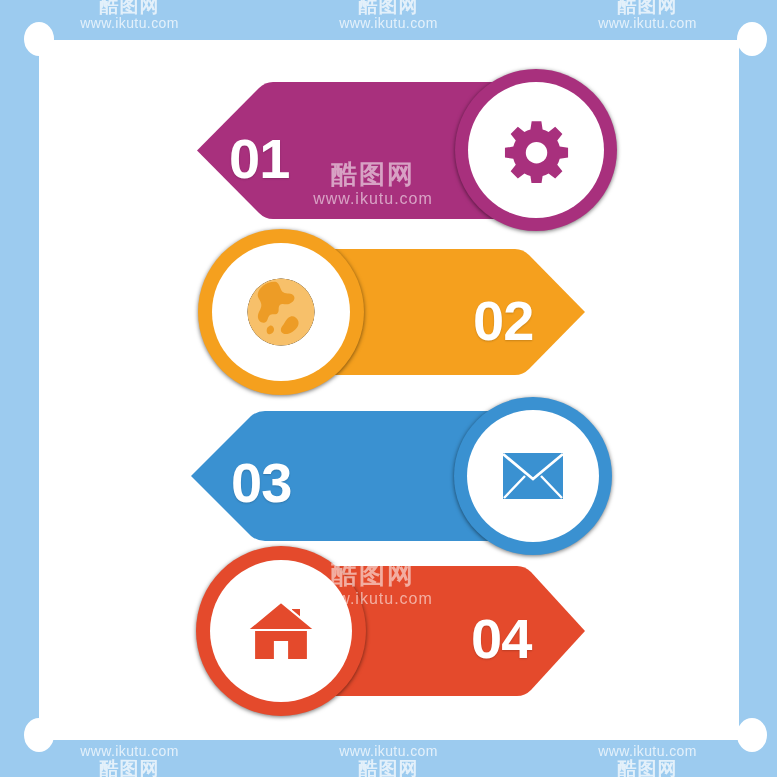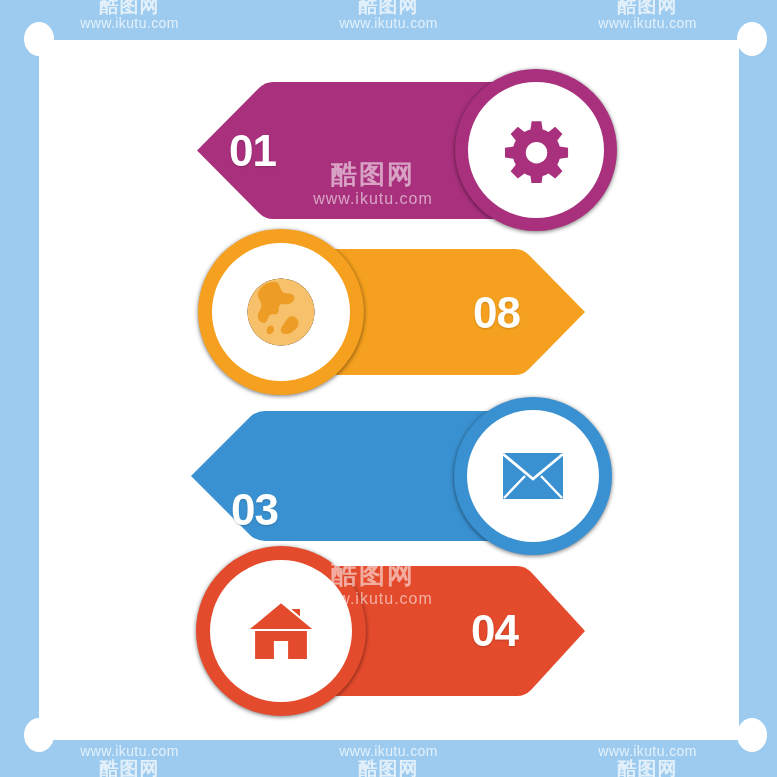--- a/index.html
+++ b/index.html
@@ -61,21 +61,21 @@
   }
   .badge .inner{
     border-radius:50%;background:#ffffff;
     display:flex;align-items:center;justify-content:center;
     width:100%;height:100%;
   }
 
   .num{
     position:absolute;color:#ffffff;font-weight:bold;
     font-family:"Liberation Sans", sans-serif;
-    font-size:44px;letter-spacing:-1px;
+    font-size:56px;letter-spacing:-1px;
     text-shadow:0 1px 2px rgba(0,0,0,.18);
   }
 </style>
 </head>
 <body>
 
 <div id="stage">
 
   <div class="panel"></div>
 
@@ -126,39 +126,39 @@
           <circle cx="32.5" cy="34.6" r="10.4" fill="#ffffff"></circle>
         </svg>
       </div>
     </div>
   </div>
 
   <div class="row" style="left:233px;top:246px;">
     <svg class="arrow-svg" width="355" height="132" viewBox="0 0 355 132">
       <path d="M0,3 L282,3 Q290,3 296,9 L352,66 L296,123 Q290,129 282,129 L0,129 Z" fill="#f5a01e"></path>
     </svg>
-    <div class="num" style="left:240px;top:42px;">08</div>
+    <div class="num" style="left:240px;top:42px;">02</div>
     <div class="badge" style="left:-35px;top:-17px;width:166px;height:166px;background:#f5a01e;padding:14px;">
       <div class="inner">
         <svg width="74" height="74" viewBox="0 0 64 64">
           <circle cx="32" cy="32" r="29" fill="#f5b košt"></circle>
           <circle cx="32" cy="32" r="29" fill="#f7c06a"></circle>
           <path fill="#ed9c26" d="M28 6 c4 3 3 7 6 9 c3 2 7 0 9 3 c2 3 -1 6 -4 7 c-3 1 -6 -1 -8 1 c-2 2 0 5 -2 7 c-2 2 -5 0 -7 2 c-2 2 -1 5 -4 6 c-3 1 -6 -2 -6 -5 c0 -4 3 -6 3 -10 c0 -4 -4 -6 -3 -10 c1 -5 8 -11 16 -10 Z"></path>
           <path fill="#ed9c26" d="M40 36 c3 -1 6 1 7 4 c1 4 -2 7 -5 9 c-3 2 -7 3 -9 1 c-2 -2 -1 -5 1 -7 c2 -3 3 -6 6 -7 Z"></path>
           <path fill="#ed9c26" d="M22 44 c2 -1 4 1 4 3 c0 3 -3 5 -5 4 c-2 -1 -2 -6 1 -7 Z"></path>
         </svg>
       </div>
     </div>
   </div>
 
   <div class="row" style="left:189px;top:410px;">
     <svg class="arrow-svg" width="350" height="132" viewBox="0 0 350 132">
       <path d="M2,66 L62,6 Q68,1 76,1 L340,1 L340,131 L76,131 Q68,131 62,126 Z" fill="#3a91d1"></path>
     </svg>
-    <div class="num" style="left:42px;top:40px;margin-top:35px;">03</div>
+    <div class="num" style="left:42px;top:40px;">03</div>
     <div class="badge" style="left:265px;top:-13px;width:158px;height:158px;background:#3a91d1;padding:13px;">
       <div class="inner">
         <svg width="62" height="48" viewBox="0 0 62 48">
           <rect x="1" y="1" width="60" height="46" fill="#3a91d1"></rect>
           <path d="M1,1 L31,26 L61,1 Z" fill="#ffffff"></path>
           <path d="M1,3 L31,28 L61,3 L61,1 L1,1 Z" fill="#3a91d1"></path>
           <path d="M2,46 L23,24 M60,46 L39,24" stroke="#ffffff" stroke-width="2.4" fill="none"></path>
           <path d="M1,2 L31,27 L61,2" stroke="#ffffff" stroke-width="2.8" fill="none"></path>
         </svg>
       </div>

